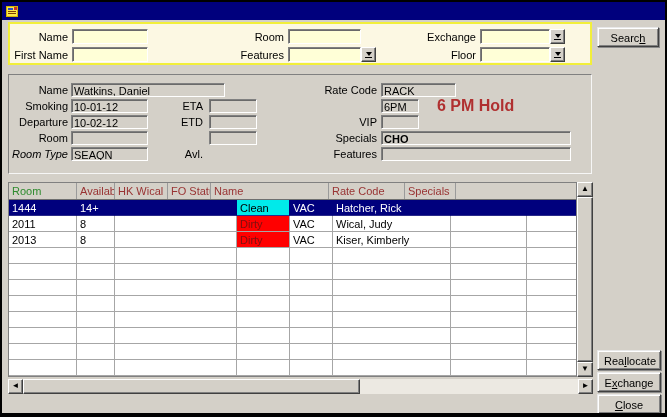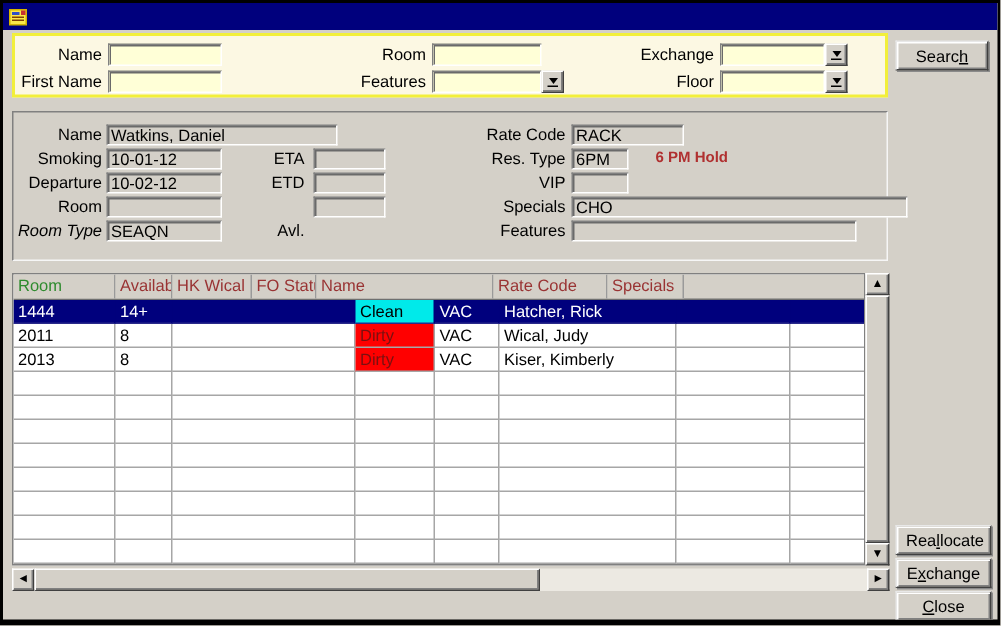--- a/index.html
+++ b/index.html
@@ -54,21 +54,21 @@
     background:#d4d0c8;
   }
   .dfield {
     position:absolute; height:14px; font-size:11px; line-height:12px; padding:1px 2px; color:#000;
     background:#d4d0c8;
     border:1px solid; border-color:#808080 #fff #fff #808080;
     box-shadow: inset 1px 1px 0 #6a6a6a;
     white-space:nowrap; overflow:hidden;
   }
   .dlbl { position:absolute; font-size:11px; text-align:right; line-height:14px; white-space:nowrap; }
-  .note { position:absolute; font-size:10px; font-weight:bold; color:#b03030; line-height:14px; }
+  .note { position:absolute; font-size:16px; font-weight:bold; color:#b03030; line-height:14px; }
 
   
   .tbl {
     position:absolute; left:6px; top:180px; width:569px; height:195px;
     background:#fff; border:1px solid #808080; overflow:hidden;
   }
   .tr { display:flex; height:16px; }
   .tr.hdr { height:17px; background:#d4d0c8; border-bottom:1px solid #6f6f6f; }
   .td {
     height:100%; border-right:1px solid #a6a6a6; border-bottom:1px solid #a6a6a6;
@@ -165,29 +165,28 @@
     <div class="dfield" style="left:62px;top:56px;width:77px;"></div>
     <div class="dlbl" style="left:154px;top:72px;width:40px;">Avl.</div>
     <div class="dfield" style="left:200px;top:56px;width:48px;"></div>
 
     <div class="dlbl" style="left:2px;top:72px;width:57px;font-style:italic;">Room Type</div>
     <div class="dfield" style="left:62px;top:72px;width:77px;">SEAQN</div>
 
     <div class="dlbl" style="left:288px;top:8px;width:80px;">Rate Code</div>
     <div class="dfield" style="left:372px;top:8px;width:75px;">RACK</div>
 
-    <div class="dlbl" style="left:288px;top:24px;width:80px;">Res. Type</div>
     <div class="dfield" style="left:372px;top:24px;width:38px;">6PM</div>
     <div class="note" style="left:428px;top:24px;">6 PM Hold</div>
 
     <div class="dlbl" style="left:288px;top:40px;width:80px;">VIP</div>
     <div class="dfield" style="left:372px;top:40px;width:38px;"></div>
 
     <div class="dlbl" style="left:288px;top:56px;width:80px;">Specials</div>
-    <div class="dfield" style="left:372px;top:56px;width:224px;">CHO</div>
+    <div class="dfield" style="left:372px;top:56px;width:190px;font-weight:bold;">CHO</div>
 
     <div class="dlbl" style="left:288px;top:72px;width:80px;">Features</div>
     <div class="dfield" style="left:372px;top:72px;width:190px;"></div>
   </div>
 
   <div class="tbl" id="rooms-table">
       <div class="tr hdr">
         <div class="td" style="width: 68px; color: rgb(46, 139, 46);">Room</div>
         <div class="td" style="width: 38px; color: rgb(153, 51, 51);">Available</div>
         <div class="td" style="width: 53px; color: rgb(153, 51, 51);">HK Wical</div>

